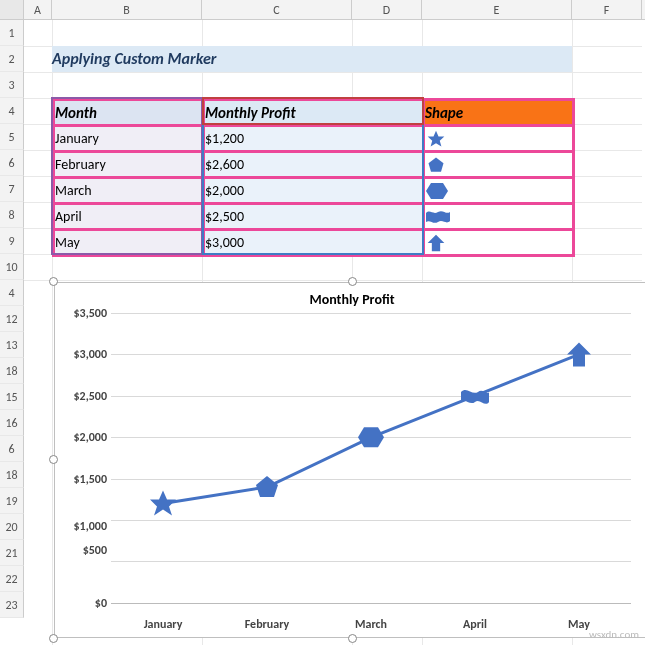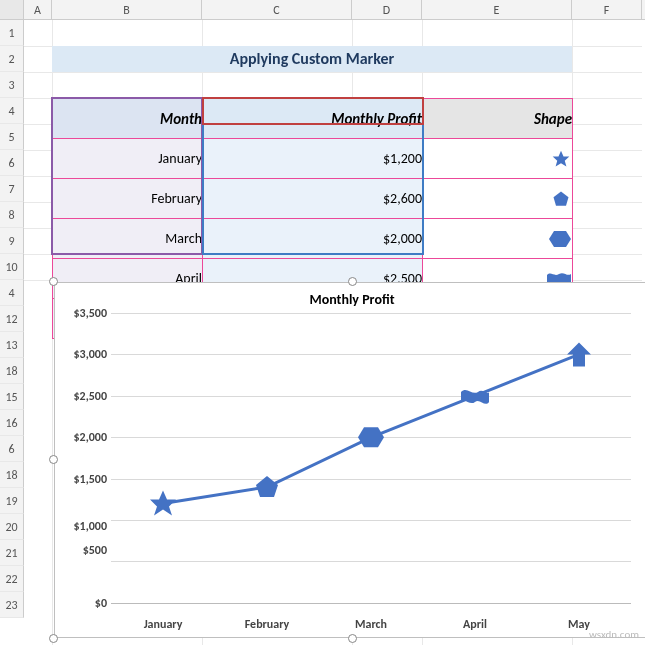--- a/index.html
+++ b/index.html
@@ -75,47 +75,47 @@
     .gridline-v { width: 1px; height: 625px; top: 0; }
     .gridline-h { height: 1px; width: 618px; left: 0; }
     
     .title-banner {
       position: absolute;
       left: 28px;
       top: 26px;
       width: 520px;
       height: 26px;
       background: #dce9f5;
-      text-align: center;
       line-height: 26px;
+      font-style: italic;
       font-weight: bold;
       font-size: 16px;
       color: #1f3a5f;
     }
     
     .data-table {
       position: absolute;
       left: 28px;
       top: 78px;
       border-collapse: collapse;
     }
     .data-table th, .data-table td {
-      border: 1px solid #ec4899;
-      height: 40px;
-      text-align: right;
+      border: 3px solid #ec4899;
+      height: 26px;
+      text-align: left;
       font-size: 14px;
     }
     .data-table th {
       font-style: italic;
       font-weight: bold;
       font-size: 15px;
     }
     .th-month { width: 150px; background: #dce4f2; }
     .th-profit { width: 150px; background: #dce9f5; }
-    .th-shape { width: 150px; background: #e5e5e5; margin-top: 40px; }
+    .th-shape { width: 150px; background: #f97316; margin-top: 40px; }
     .td-month { background: #f0eef6; }
     .td-profit { background: #eaf2fa; }
     .td-shape { background: #fff; }
     .shape-cell svg { vertical-align: middle; }
     
     .sel-purple {
       position: absolute;
       border: 2px solid #8b5aa8;
       pointer-events: none;
     }

